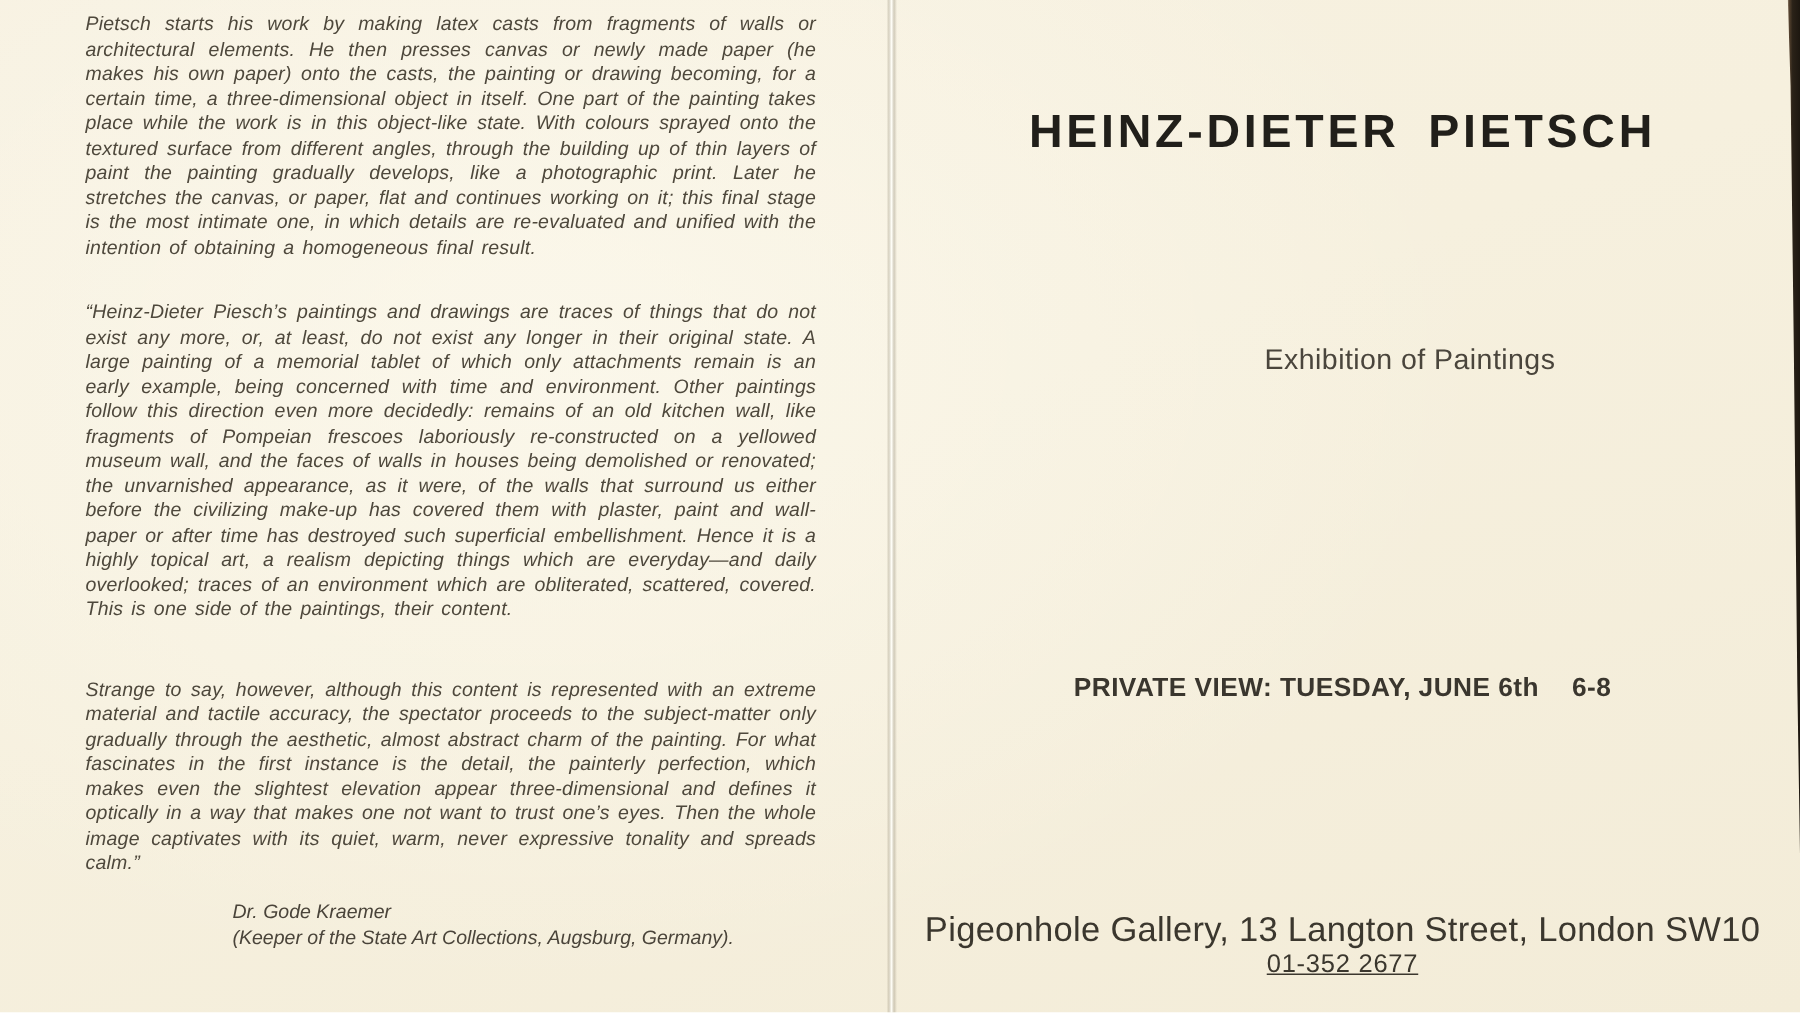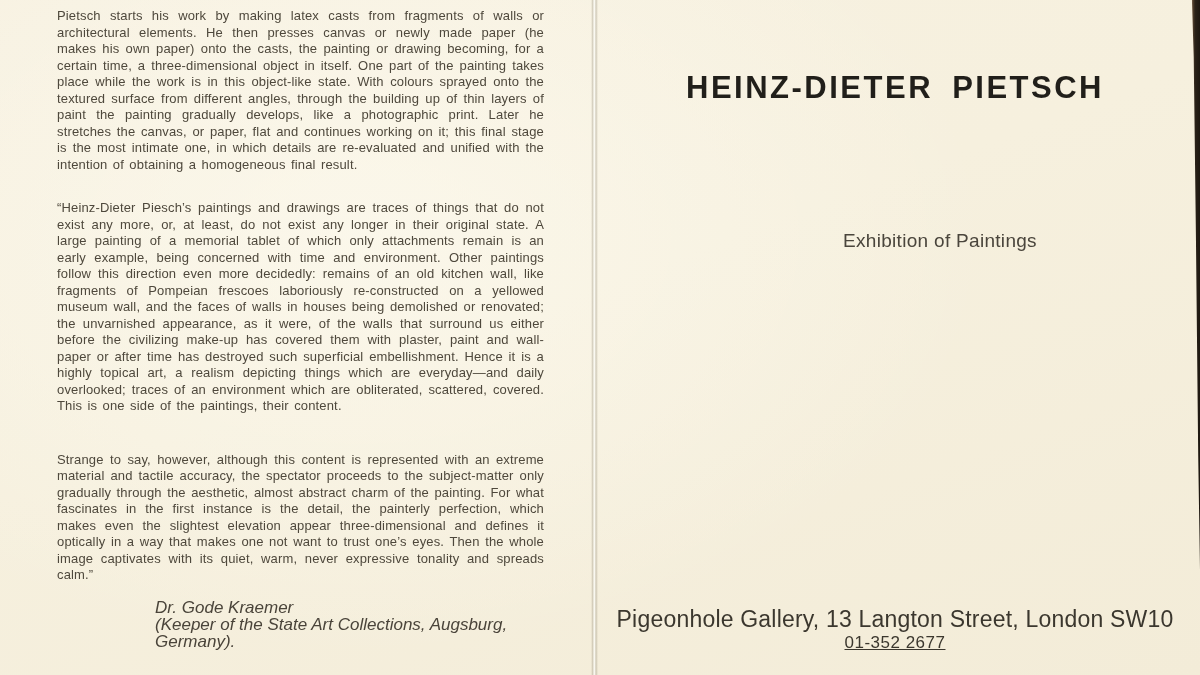--- a/index.html
+++ b/index.html
@@ -53,28 +53,29 @@
     width: 487px;
     color: #4e483c;
   }
   .body-text {
     margin: 0;
     font-size: 13px;
     line-height: 16.5px;
     text-align: justify;
     letter-spacing: 0.15px;
     word-spacing: 1.6px;
+    font-style: italic;
   }
   .para-1 { margin-bottom: 27px; }
   .para-2 { margin-bottom: 37px; }
   .credit {
     margin-top: 15px;
     margin-left: 98px;
     font-style: italic;
-    font-size: 17px;
+    font-size: 13px;
     line-height: 17px;
     color: #4a443a;
   }
 
   
   .right-page {
     position: absolute;
     left: 596px;
     top: 0;
     width: 598px;
@@ -146,17 +147,20 @@
     <p class="body-text para-3">Strange to say, however, although this content is represented with an extreme material and tactile accuracy, the spectator proceeds to the subject-matter only gradually through the aesthetic, almost abstract charm of the painting. For what fascinates in the first instance is the detail, the painterly perfection, which makes even the slightest elevation appear three-dimensional and defines it optically in a way that makes one not want to trust one’s eyes. Then the whole image captivates with its quiet, warm, never expressive tonality and spreads calm.”</p>
     <div class="credit">
       <div class="credit-line">Dr. Gode Kraemer</div>
       <div class="credit-line">(Keeper of the State Art Collections, Augsburg, Germany).</div>
     </div>
   </div>
 
   <div class="right-page">
     <div class="rp-item title">HEINZ-DIETER PIETSCH</div>
     <div class="rp-item subtitle">Exhibition of Paintings</div>
+    <div class="rp-item private-view">
+      <span>PRIVATE VIEW: TUESDAY, JUNE 6th</span><span class="pv-time">6-8</span>
+    </div>
     <div class="rp-item address">Pigeonhole Gallery, 13 Langton Street, London SW10</div>
     <div class="rp-item phone">01-352 2677</div>
   </div>
 
 </div>
 
 </body></html>

